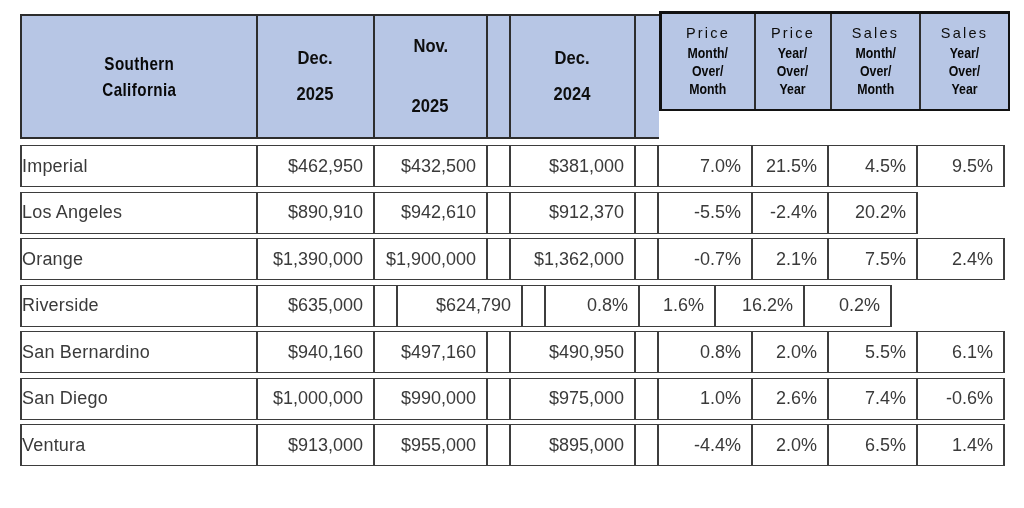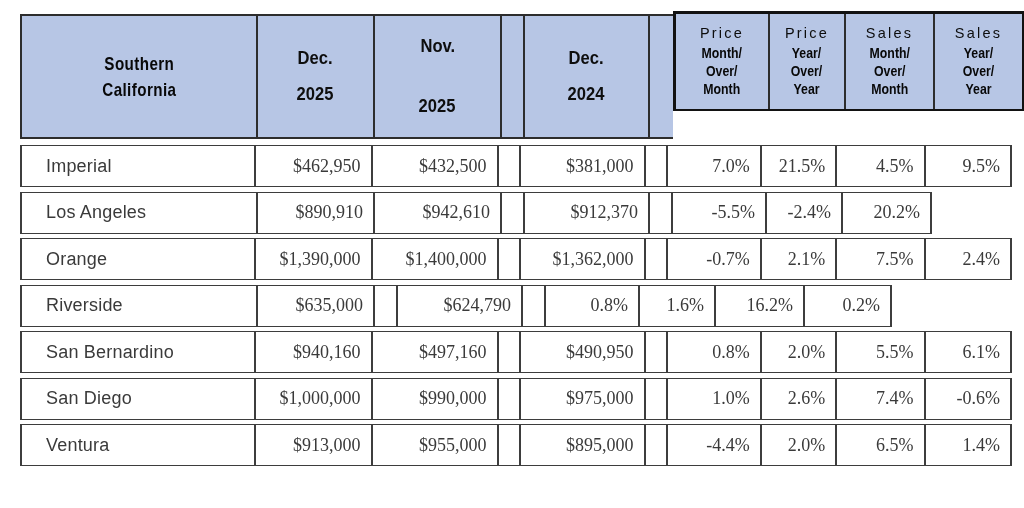--- a/index.html
+++ b/index.html
@@ -35,25 +35,25 @@
   .mlines{font-weight:bold;font-size:14.5px;line-height:1.26;text-align:center;
     transform:scaleX(0.85);color:#080808;}
 
   
   .tbody{margin-top:6px;}
   .row{display:flex;height:42px;margin-bottom:4.5px;border-left:2px solid var(--row-border);}
   .cell{display:flex;align-items:center;background:#fff;height:100%;
     border-top:1.5px solid var(--row-border);border-bottom:1.5px solid var(--row-border);
     border-right:2px solid var(--row-border);
     font-size:18px;color:var(--text-data);}
-  .cell.county{justify-content:flex-start;padding-left:24px;letter-spacing:0.2px;}
-  .cell.num{justify-content:flex-end;padding-right:10px;font-family:Liberation Serif, serif;}
+  .cell.county{justify-content:flex-start;padding-left:0;letter-spacing:0.2px;}
+  .cell.num{justify-content:flex-end;padding-right:10px;}
 
   
-  .c0{width:236px;}.c1{width:117px;}.c2{width:127px;gap:24px;}.c3{width:23px;}
+  .c0{width:236px;}.c1{width:117px;}.c2{width:113px;gap:24px;}.c3{width:23px;}
   .c4{width:125px;}.c5{width:23px;}
   .c6{width:94px;}.c7{width:76px;}.c8{width:89px;}.c9{width:87px;}
 </style>
 </head>
 <body>
 
 <div class="sheet">
 
   <div class="hdr">
     <div class="hseg left">
@@ -137,21 +137,21 @@
       <div class="cell num c4">$912,370</div>
       <div class="cell c5"></div>
       <div class="cell num c6">-5.5%</div>
       <div class="cell num c7">-2.4%</div>
       <div class="cell num c8">20.2%</div>
     </div>
 
     <div class="row">
       <div class="cell county c0">Orange</div>
       <div class="cell num c1">$1,390,000</div>
-      <div class="cell num c2">$1,400,000</div>
+      <div class="cell num c2">$1,900,000</div>
       <div class="cell c3"></div>
       <div class="cell num c4">$1,362,000</div>
       <div class="cell c5"></div>
       <div class="cell num c6">-0.7%</div>
       <div class="cell num c7">2.1%</div>
       <div class="cell num c8">7.5%</div>
       <div class="cell num c9">2.4%</div>
     </div>
 
     <div class="row">

